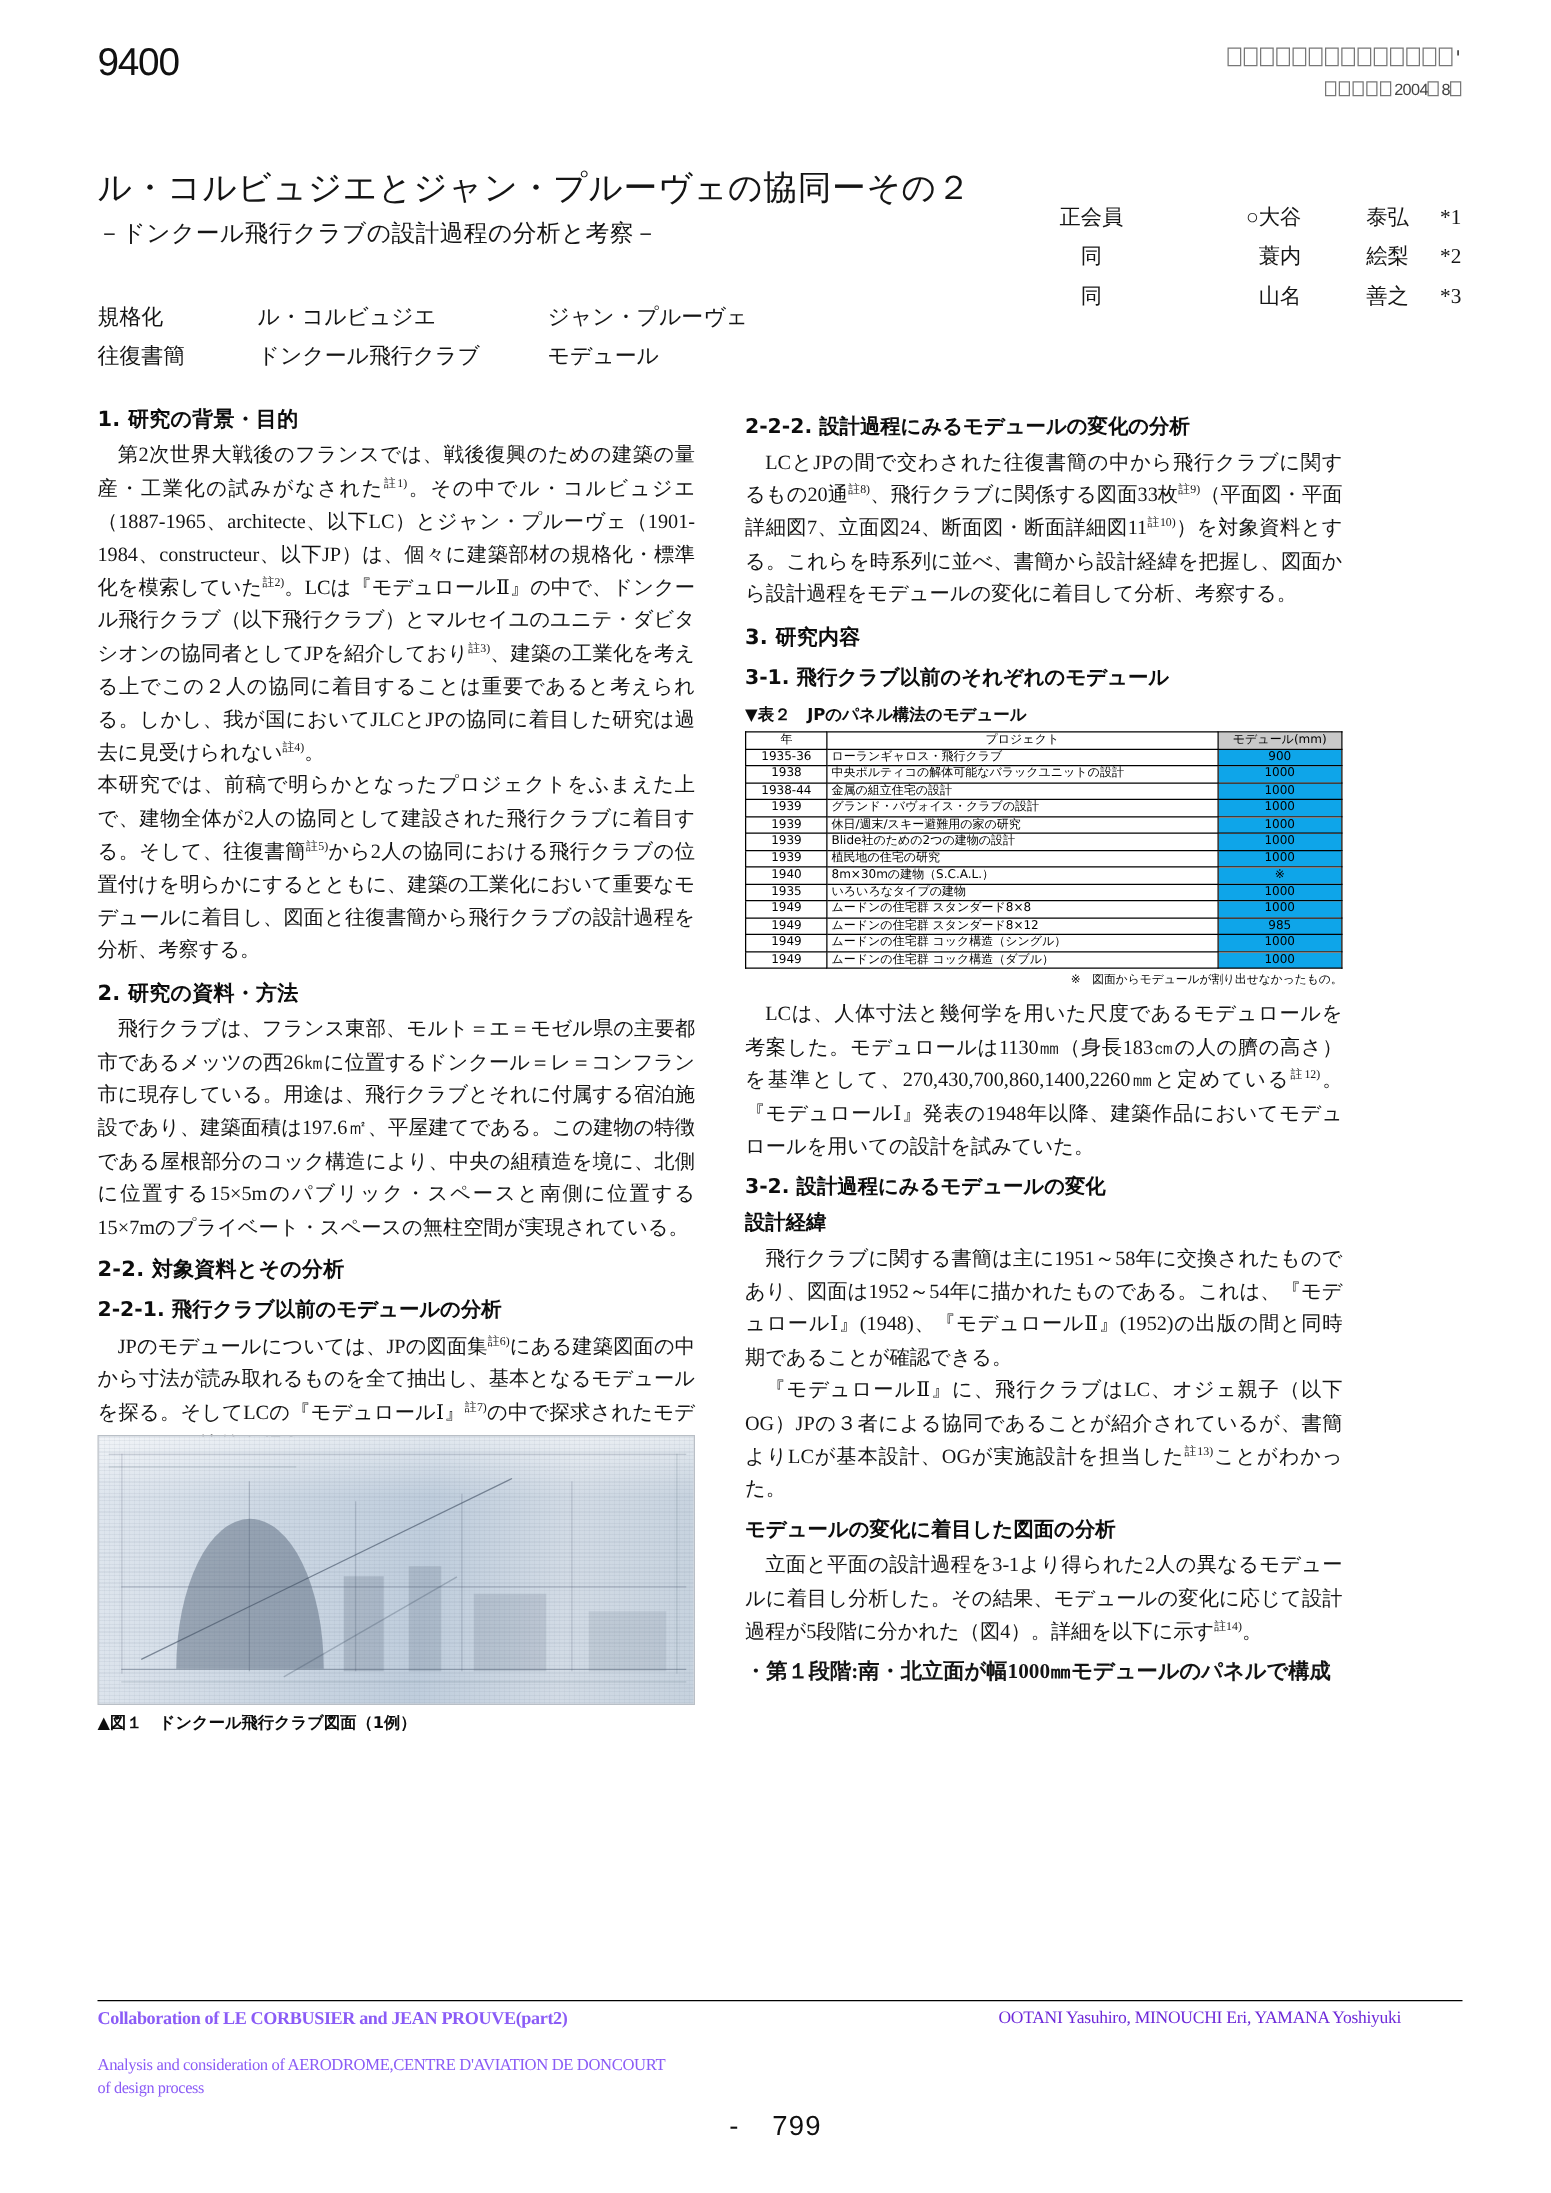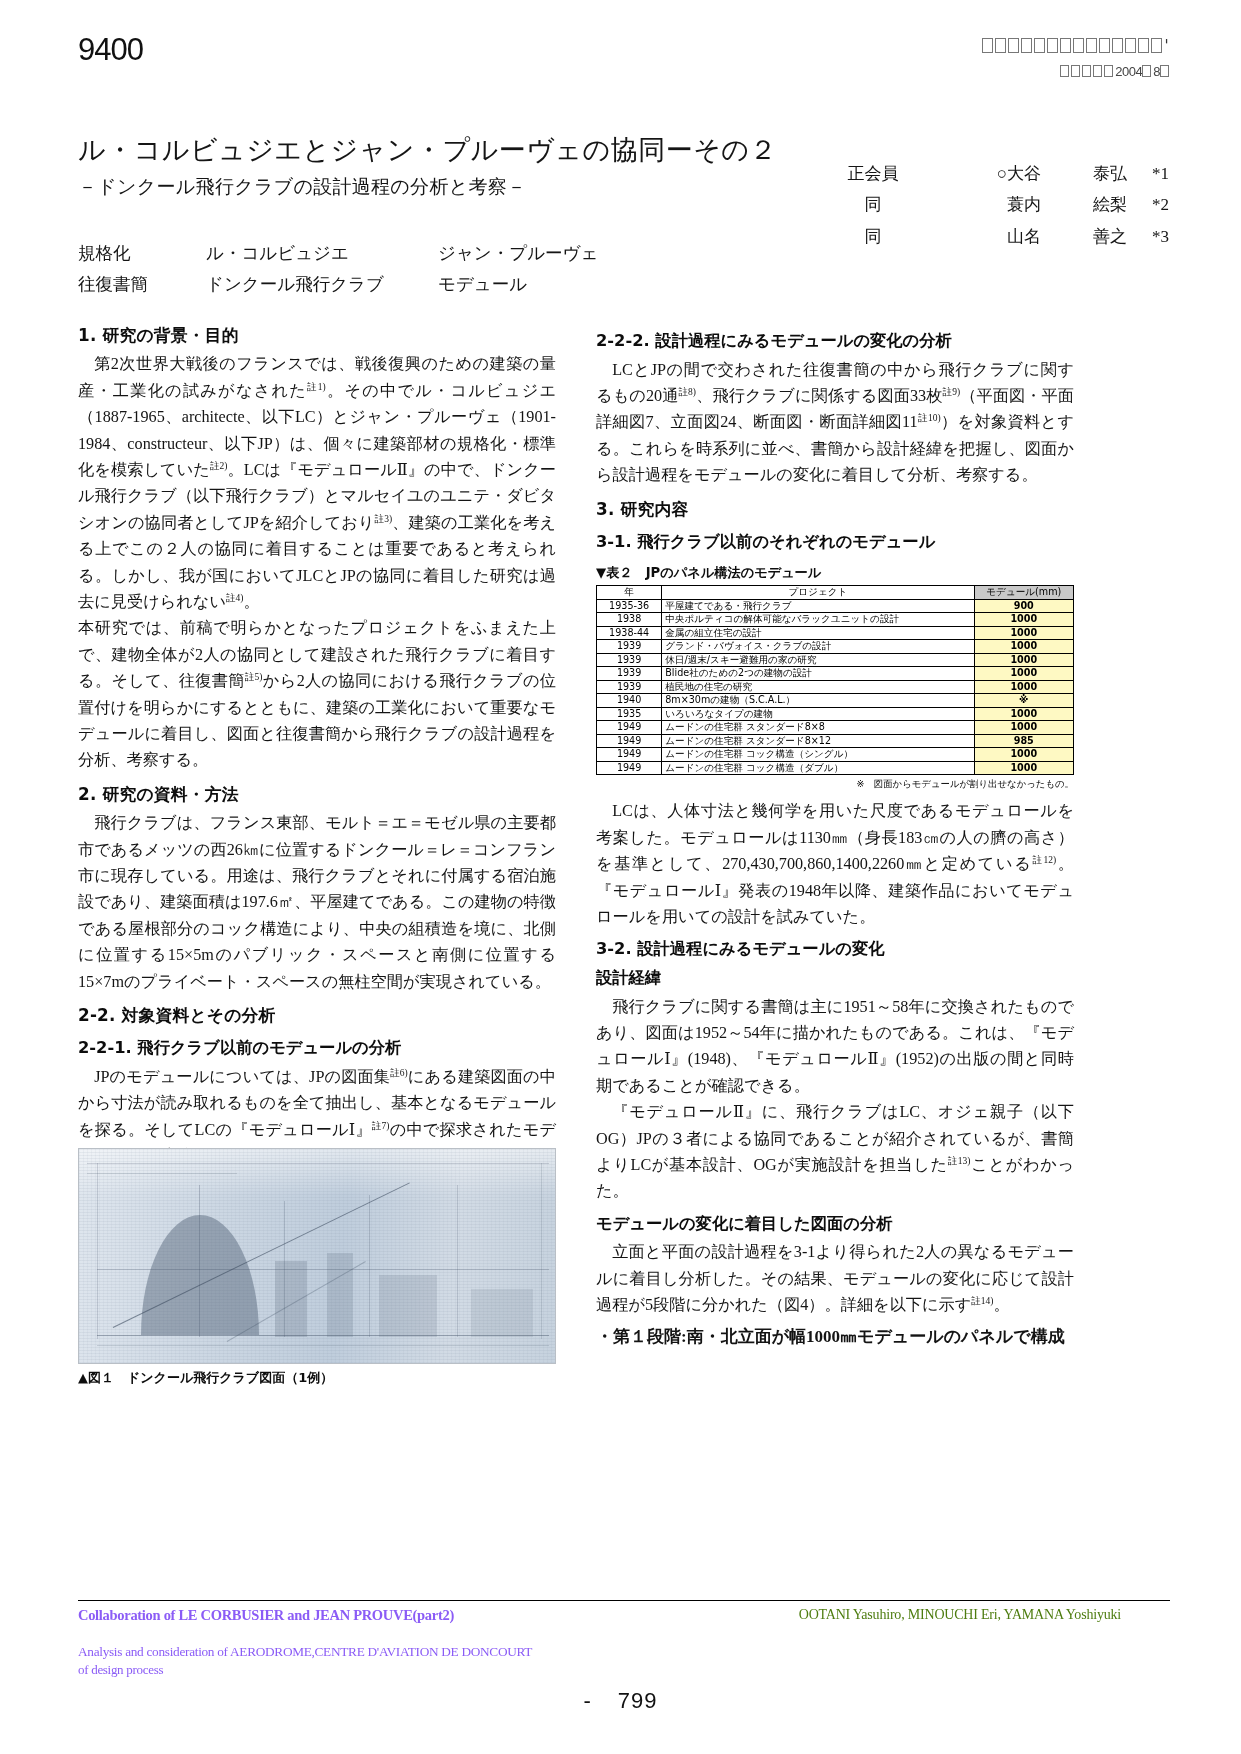--- a/index.html
+++ b/index.html
@@ -177,21 +177,21 @@
     border: 1px solid #000;
     padding: 0px 3px;
     height: 12.5px;
     line-height: 12px;
     white-space: nowrap;
     overflow: hidden;
   }
   table.modtbl th { text-align: center; font-weight: normal; }
   .c-year { width: 62px; text-align: center; }
   .c-proj { width: 320px; text-align: left; }
-  .c-mod  { width: 96px; text-align: center; background: #fef9c3; font-weight: bold; }
+  .c-mod  { width: 96px; text-align: center; background: #0ea5e9; }
   table.modtbl thead .c-mod { background: #c9c9c9; }
   .tbl-note {
     font-family: "DejaVu Sans", "Liberation Sans", sans-serif;
     font-size: 9.4px;
     text-align: right;
     width: 478px;
     margin-top: 1px;
     color: #000;
   }
 
@@ -275,21 +275,21 @@
     font-size: 13px;
     margin-top: 2px;
     letter-spacing: -0.3px;
   }
   .foot-authors {
     position: absolute;
     right: 120px;
     top: 1607px;
     font-size: 14px;
     letter-spacing: -0.2px;
-    color: #4d7c0f;
+    color: #6d28d9;
     white-space: nowrap;
   }
   .pagenum {
     position: absolute;
     left: 0; right: 0;
     top: 1688px;
     text-align: center;
     font-family: "Liberation Sans", sans-serif;
     font-size: 22px;
     letter-spacing: 1px;
@@ -411,21 +411,21 @@
       <thead>
         <tr>
           <th class="c-year">年</th>
           <th class="c-proj">プロジェクト</th>
           <th class="c-mod">モデュール(mm)</th>
         </tr>
       </thead>
       <tbody>
         <tr>
             <td class="c-year">1935-36</td>
-            <td class="c-proj">平屋建てである・飛行クラブ</td>
+            <td class="c-proj">ローランギャロス・飛行クラブ</td>
             <td class="c-mod">900</td>
           </tr>
         <tr>
             <td class="c-year">1938</td>
             <td class="c-proj">中央ポルティコの解体可能なバラックユニットの設計</td>
             <td class="c-mod">1000</td>
           </tr>
         <tr>
             <td class="c-year">1938-44</td>
             <td class="c-proj">金属の組立住宅の設計</td>

